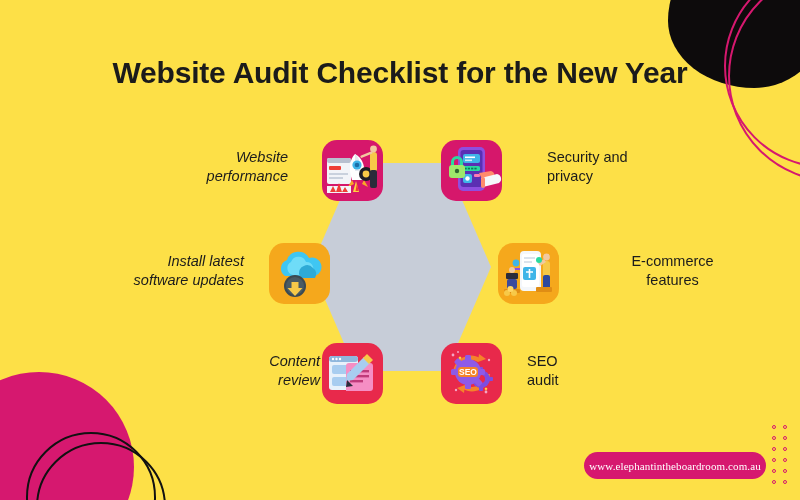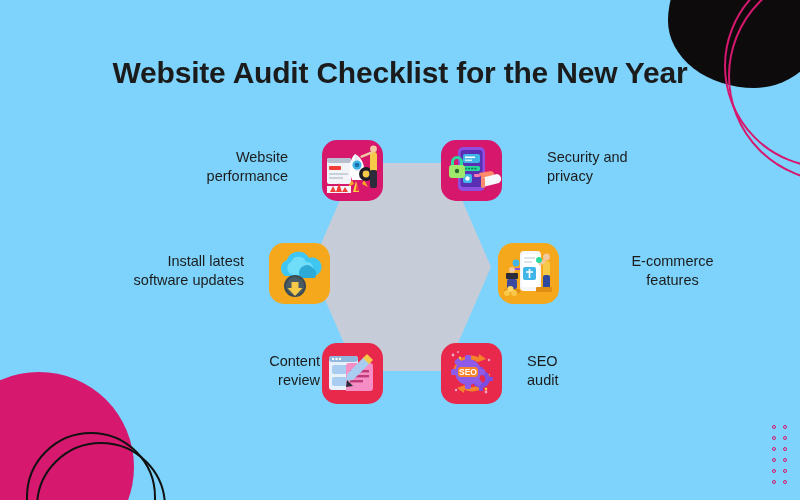--- a/index.html
+++ b/index.html
@@ -7,21 +7,21 @@
     padding: 0;
     background: #ffffff;
   }
   body {
     font-family: "Liberation Sans", sans-serif;
   }
   #canvas {
     position: relative;
     width: 800px;
     height: 500px;
-    background: #7dd3fc;
+    background: #fde047;
     overflow: hidden;
   }
 
   
   .deco-black-blob {
     position: absolute;
     top: -62px;
     right: -28px;
     width: 160px;
     height: 150px;
@@ -130,21 +130,21 @@
 
   
   .label {
     position: absolute;
     font-size: 14.5px;
     line-height: 1.28;
     color: #1c1c1c;
     white-space: pre-line;
   }
   .label-right { text-align: left; }
-  .label-left  { text-align: right; }
+  .label-left  { text-align: right; font-style: italic; }
 
   
   .url-pill {
     position: absolute;
     left: 584px;
     top: 452px;
     width: 182px;
     height: 27px;
     background: #d6186f;
     border-radius: 14px;
@@ -346,14 +346,17 @@
     <span></span>
       <span></span>
     <span></span>
       <span></span>
     <span></span>
       <span></span>
     <span></span>
       <span></span>
   </div>
 
+  <div class="url-pill">
+    <span>www.elephantintheboardroom.com.au</span>
+  </div>
 
 </div>
 
 </body></html>

